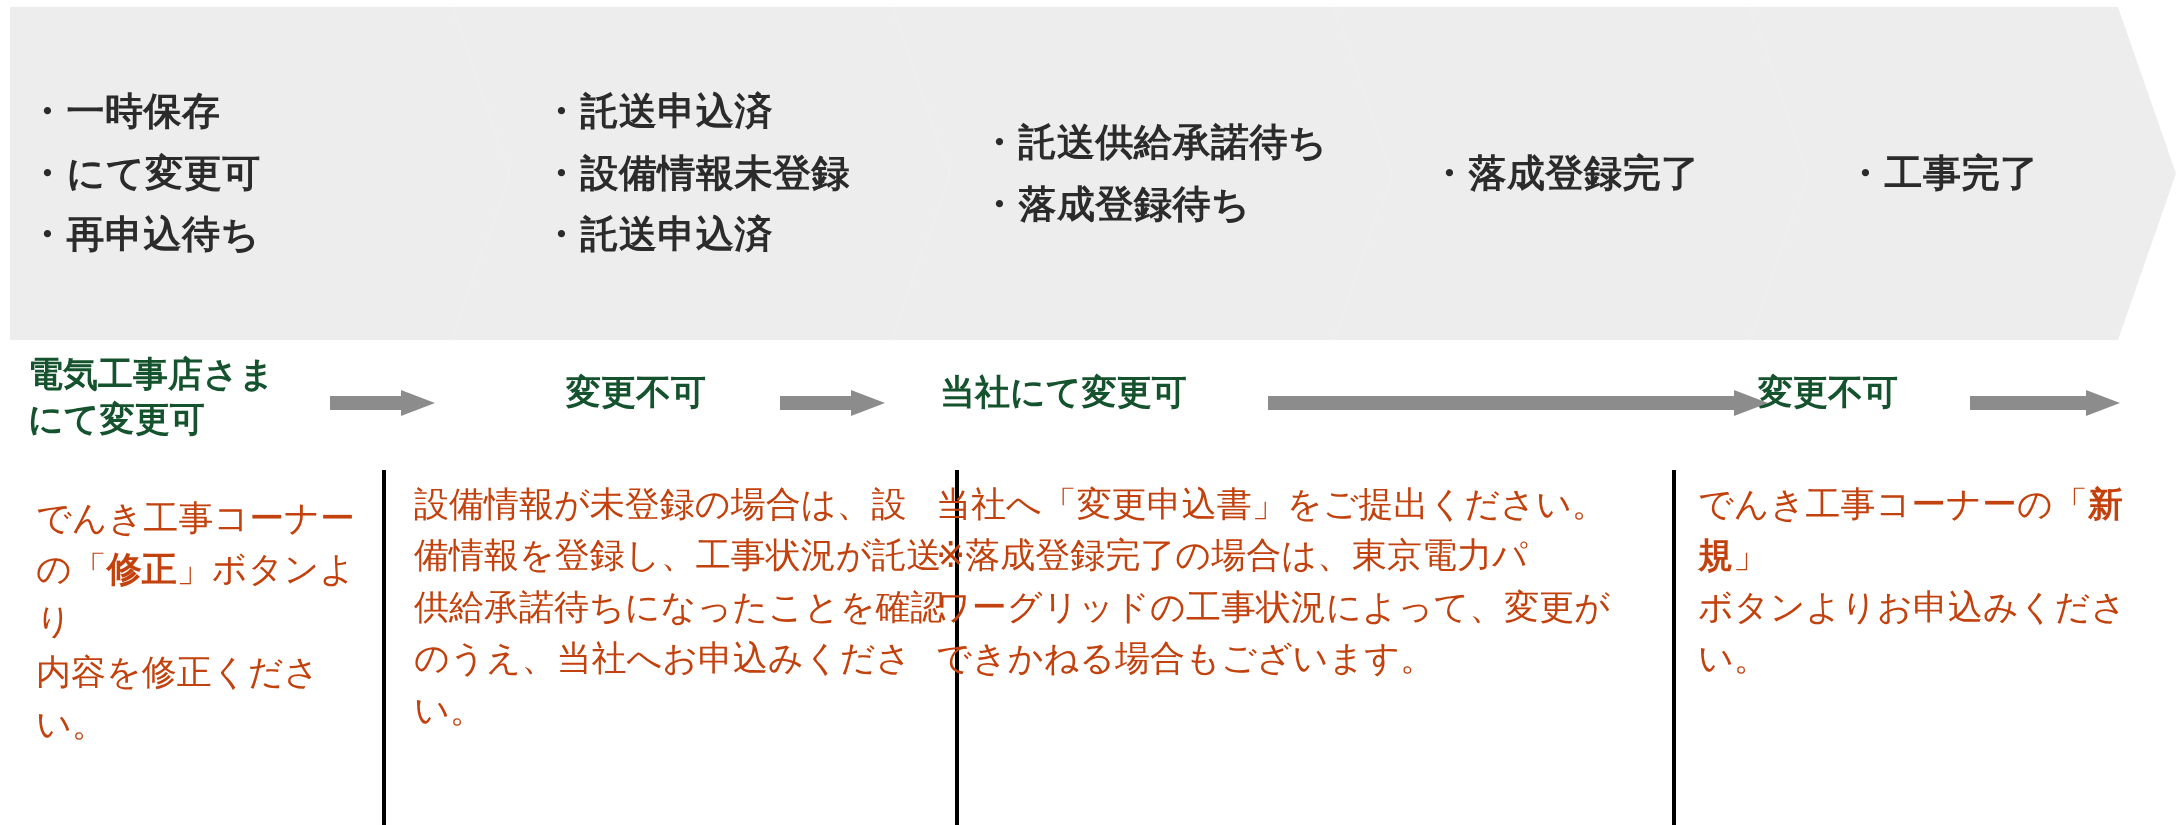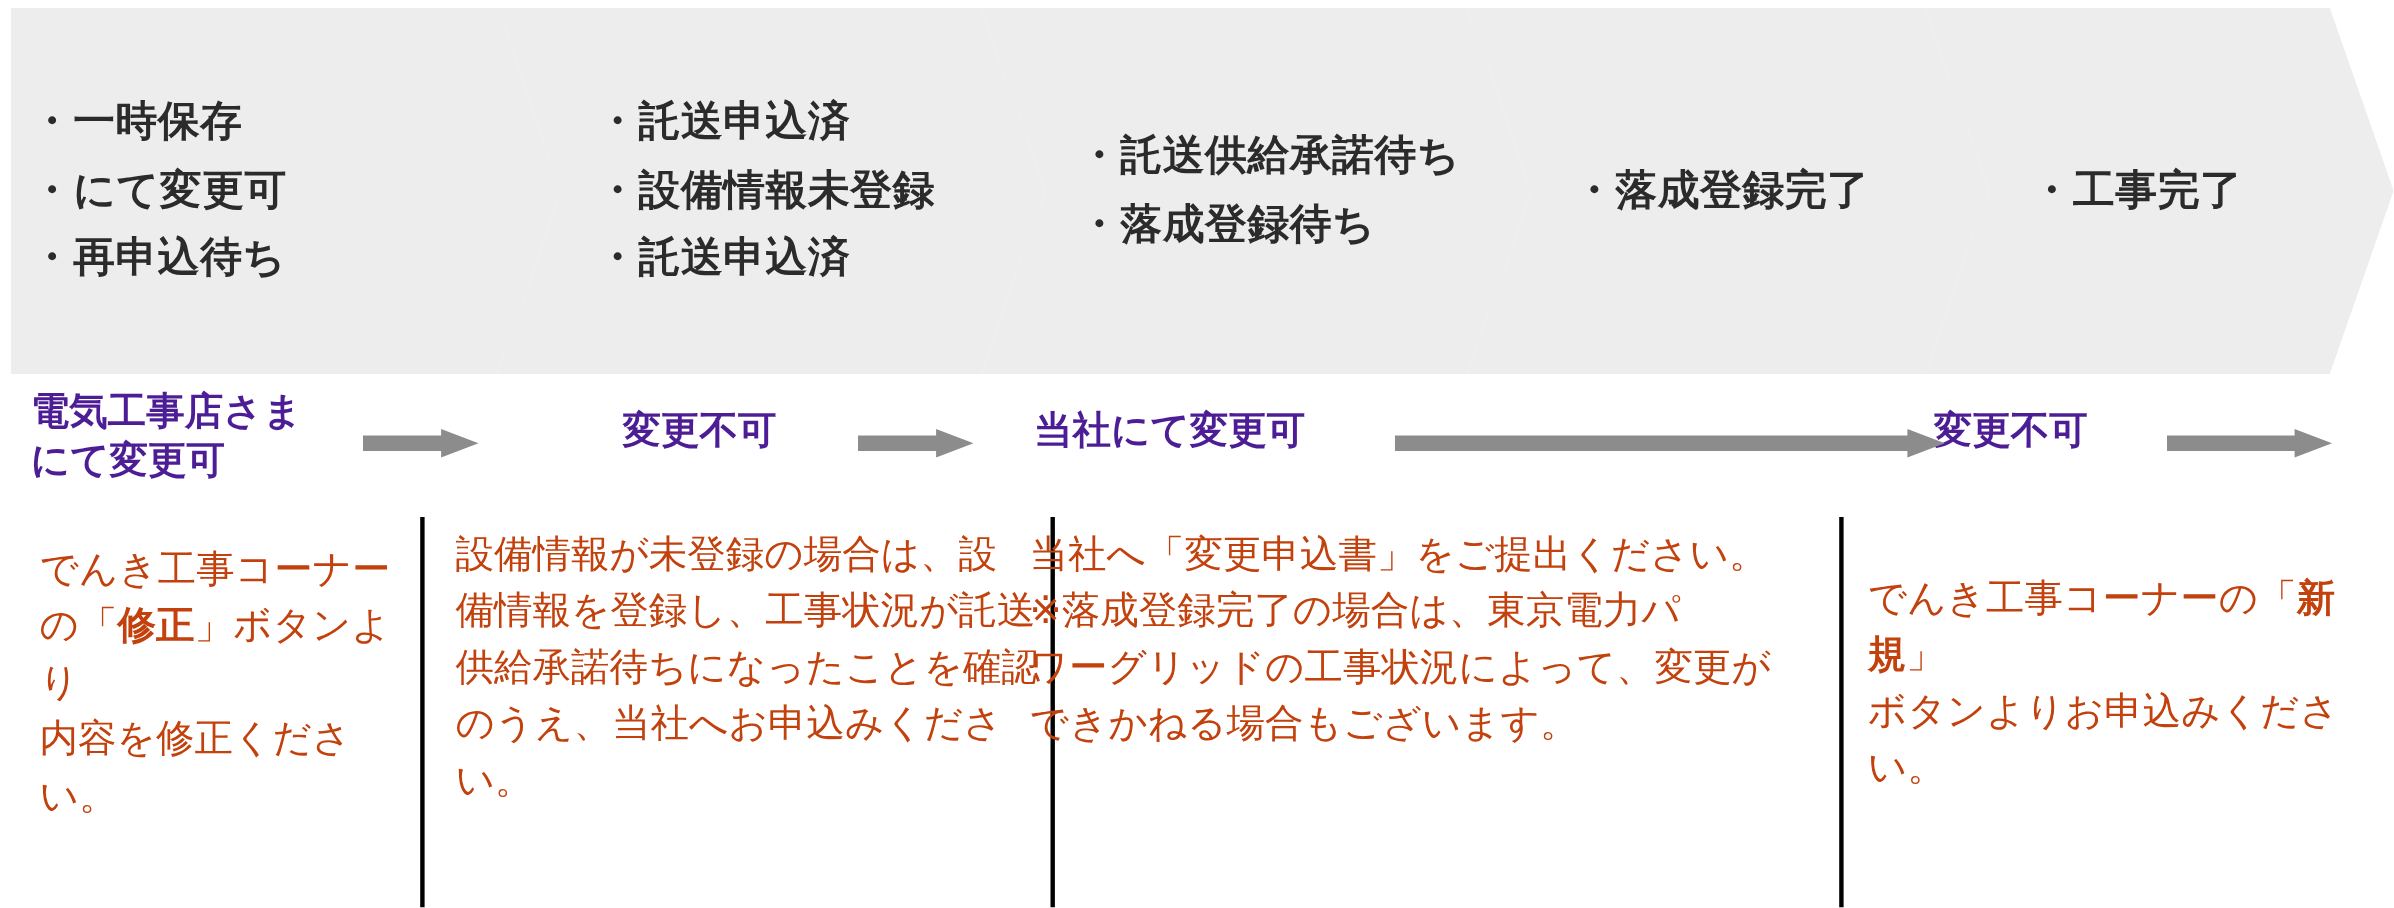--- a/index.html
+++ b/index.html
@@ -35,21 +35,21 @@
     line-height:1.62;
     white-space:nowrap;
     letter-spacing:0.5px;
   }
   .chev-line{display:block;}
 
   
   #flow-row{position:absolute;left:0;top:352px;width:2176px;height:92px;}
   .flow-label{
     position:absolute;
-    color:#4c1d95;
+    color:#14532d;
     font-size:35px;
     font-weight:bold;
     line-height:1.28;
     white-space:nowrap;
   }
   .flow-arrow{
     position:absolute;
     height:30px;
   }
   .flow-arrow svg{display:block;}
@@ -160,17 +160,17 @@
 の「</span><b>修正</b><span>」ボタンより
 内容を修正ください。</span></div>
       <div class="note-text" style="left: 402px; top: 8px; width: 540px; margin-left: 12px;"><span>設備情報が未登録の場合は、設
 備情報を登録し、工事状況が託送
 供給承諾待ちになったことを確認
 のうえ、当社へお申込みください。</span></div>
       <div class="note-text" style="left: 936px; top: 8px; width: 680px;"><span>当社へ「変更申込書」をご提出ください。
 ※落成登録完了の場合は、東京電力パ
 ワーグリッドの工事状況によって、変更が
 できかねる場合もございます。</span></div>
-      <div class="note-text" style="left: 1698px; top: 8px; width: 470px; margin-top: 40px;"><span>でんき工事コーナーの「</span><b>新規</b><span>」
+      <div class="note-text" style="left: 1698px; top: 8px; width: 470px;"><span>でんき工事コーナーの「</span><b>新規</b><span>」
 ボタンよりお申込みください。</span></div>
     </div>
 
 </div>
 
 </body></html>

